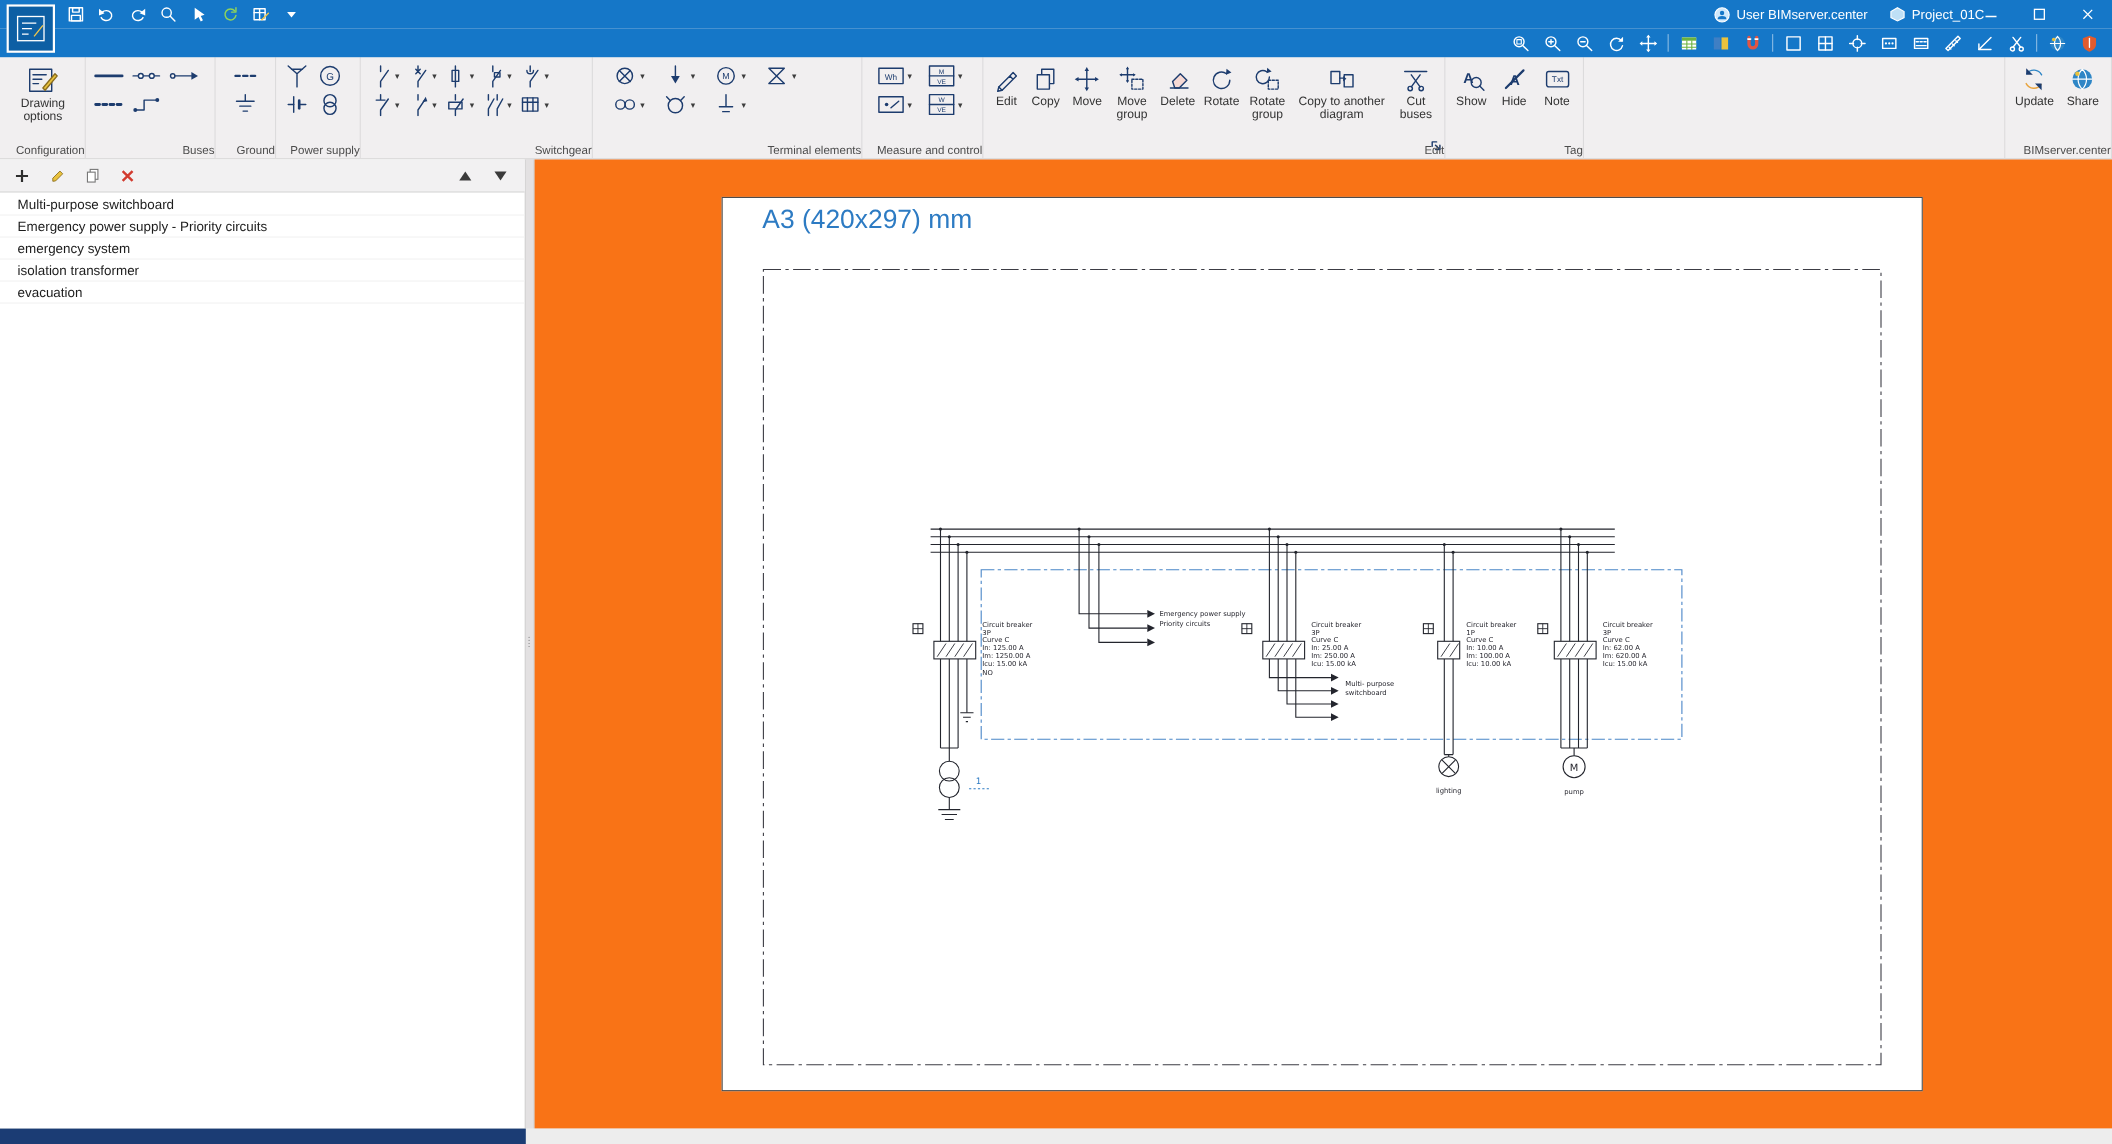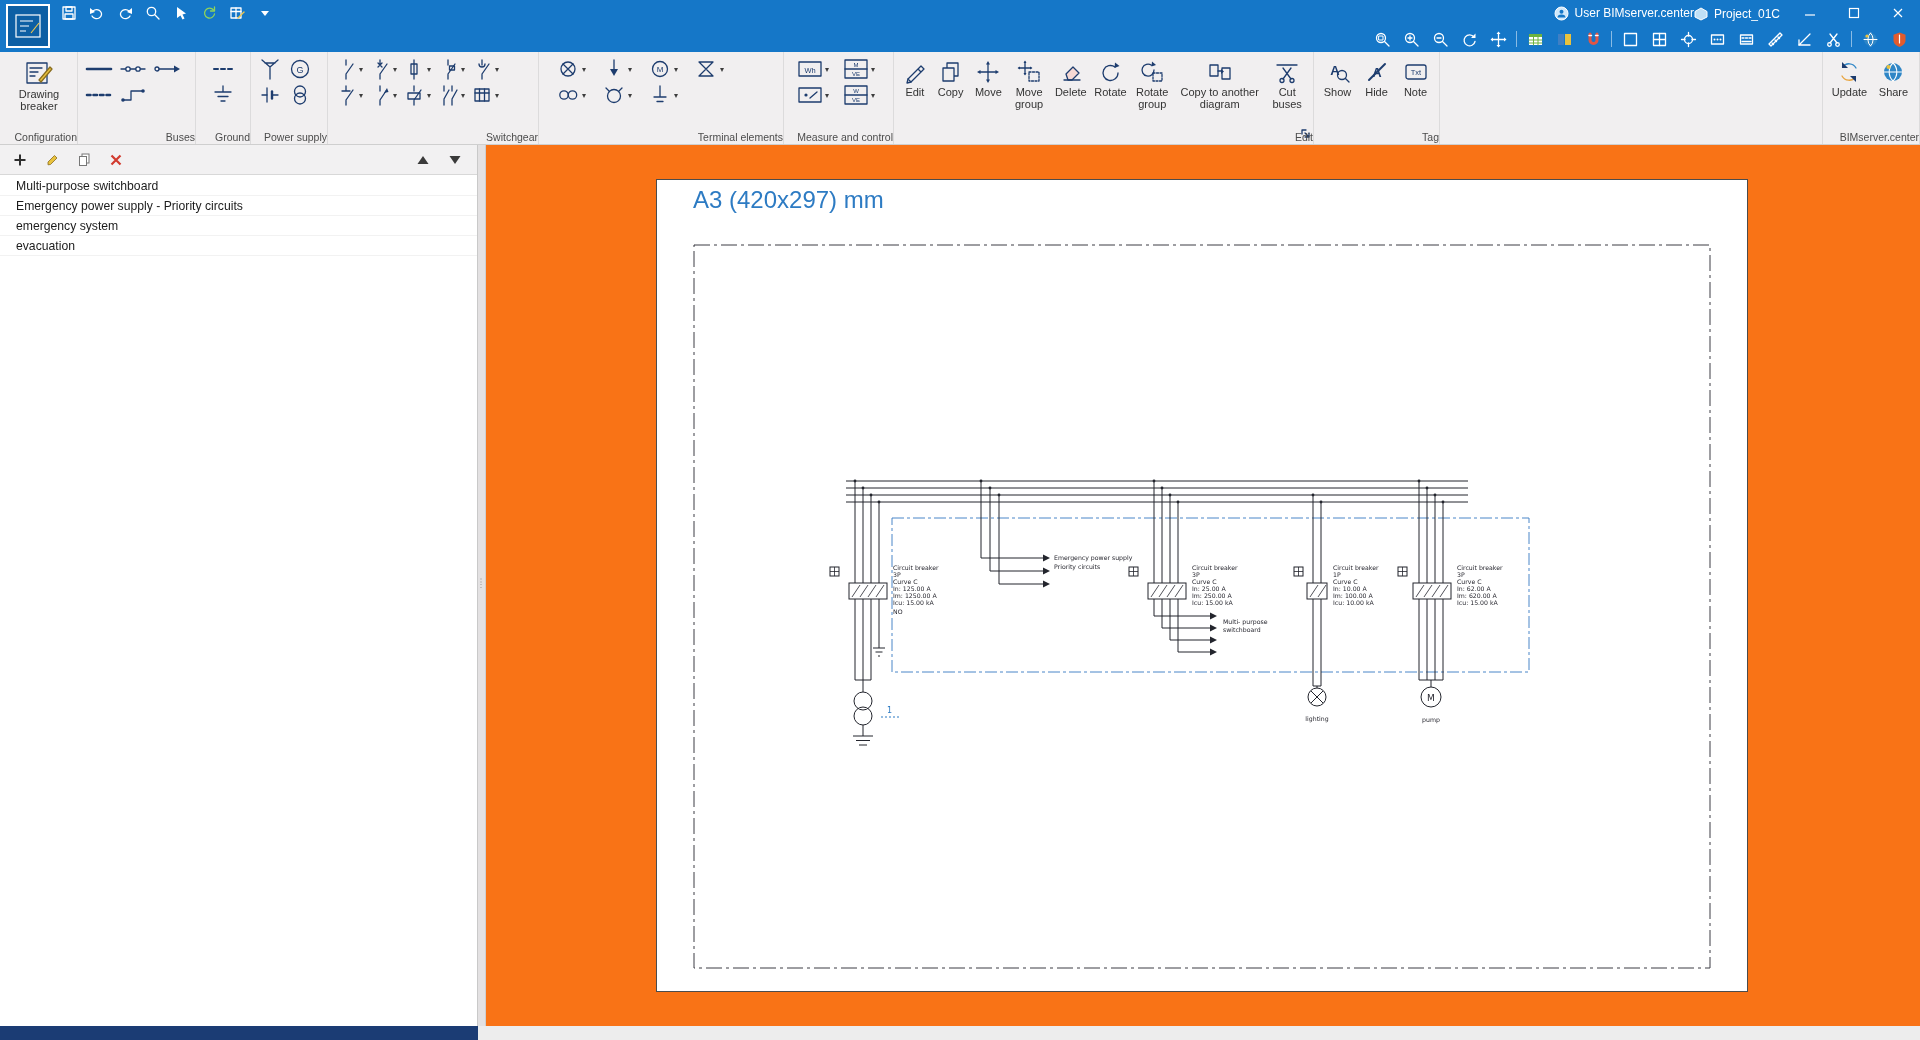--- a/index.html
+++ b/index.html
@@ -7,21 +7,21 @@
   *{box-sizing:border-box}
 
   
   #titlebar{position:absolute;left:0;top:0;width:1920px;height:26px;background:#1577c8;display:flex;align-items:center;z-index:5}
   #toolbar2{position:absolute;left:0;top:26px;width:1920px;height:26px;background:#1577c8;display:flex;align-items:center;z-index:5}
   .tb-title{position:absolute;left:0;right:0;text-align:center;color:#fff;font-size:12.5px;pointer-events:none}
   .qa{display:flex;align-items:center;gap:6px;margin-left:58px}
   .tb-ic{width:22px;height:20px;display:flex;align-items:center;justify-content:center;border-radius:2px}
   .tb-ic svg{stroke:#fff;fill:none;stroke-width:1.3;stroke-linecap:round;stroke-linejoin:round}
   .tb-ic svg .f{fill:#fff;stroke:none}
-  .tb-right{position:absolute;right:140px;display:flex;align-items:flex-end;color:#fff;font-size:12px}
+  .tb-right{position:absolute;right:116px;display:flex;align-items:flex-start;gap:20px;color:#fff;font-size:12px}
   .tb-user,.tb-proj{display:flex;align-items:center;gap:6px}
   .winbtns{position:absolute;right:0;top:0;height:26px;display:flex}
   .winbtn{width:44px;height:26px;display:flex;align-items:center;justify-content:center}
   .winbtn svg{stroke:#fff;fill:none;stroke-width:1.2}
   #applogo{position:absolute;left:6px;top:4px;width:44px;height:44px;background:#0d5fa4;border:2px solid #fff;
      display:flex;align-items:center;justify-content:center;z-index:9}
   #applogo svg{stroke:#fff;fill:none;stroke-width:1.2}
   .view-icons{position:absolute;right:10px;display:flex;align-items:center;gap:7px}
   .vsep{width:1px;height:16px;background:rgba(255,255,255,.5)}
 
@@ -295,21 +295,21 @@
 
 <div id="ribbon">
 
   <div class="rgroup" style="width:78px">
     <div class="bigbtn" style="width:70px">
       <svg width="28" height="26" viewBox="0 0 28 26">
           <rect x="2" y="3" width="20" height="20"></rect>
           <path d="M5 8 H17 M5 12 H13 M5 16 H10"></path>
           <path d="M14 20 L25 7 L27 9 L16 22 Z" fill="#e9c23d" stroke="#8a6d1f"></path>
         </svg>
-      <span class="lbl">Drawing breaker</span>
+      <span class="lbl">Drawing options</span>
     </div>
     <div class="glabel">Configuration</div>
   </div>
 
   <div class="rgroup" style="width:118px">
     <div class="irow">
       <div class="icell">
           <svg width="28" height="18" viewBox="0 0 28 18">
             <path d="M2 9 H26" stroke-width="2.6"></path>
           </svg>
@@ -726,20 +726,21 @@
     <div class="pt-ic" style="margin-right:2px">
         <svg width="14" height="12" viewBox="0 0 14 12">
           <path d="M1.5 2 H12.5 L7 10 Z" fill="#3a3a3a"></path>
         </svg>
       </div>
   </div>
   <div id="list">
     <div class="lrow">Multi-purpose switchboard</div>
     <div class="lrow">Emergency power supply - Priority circuits</div>
     <div class="lrow">emergency system</div>
+    <div class="lrow">isolation transformer</div>
     <div class="lrow">evacuation</div>
   </div>
 </div>
 
 <div id="splitter">
     <div class="dots">⁚<br>⁚</div>
   </div>
 
 <div id="canvas">
   <div id="sheet">

